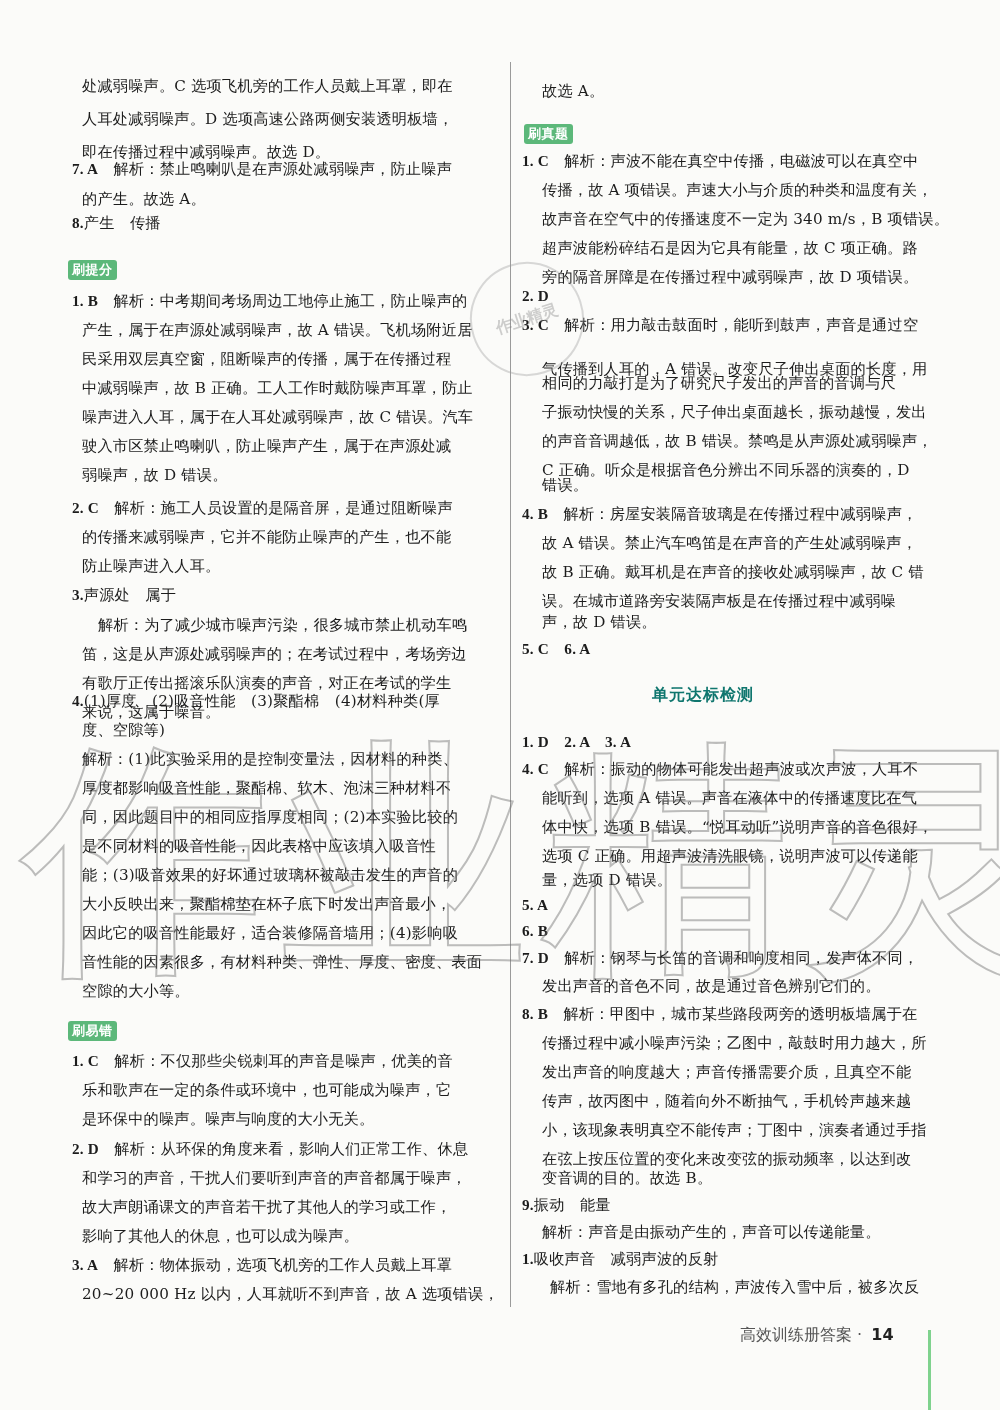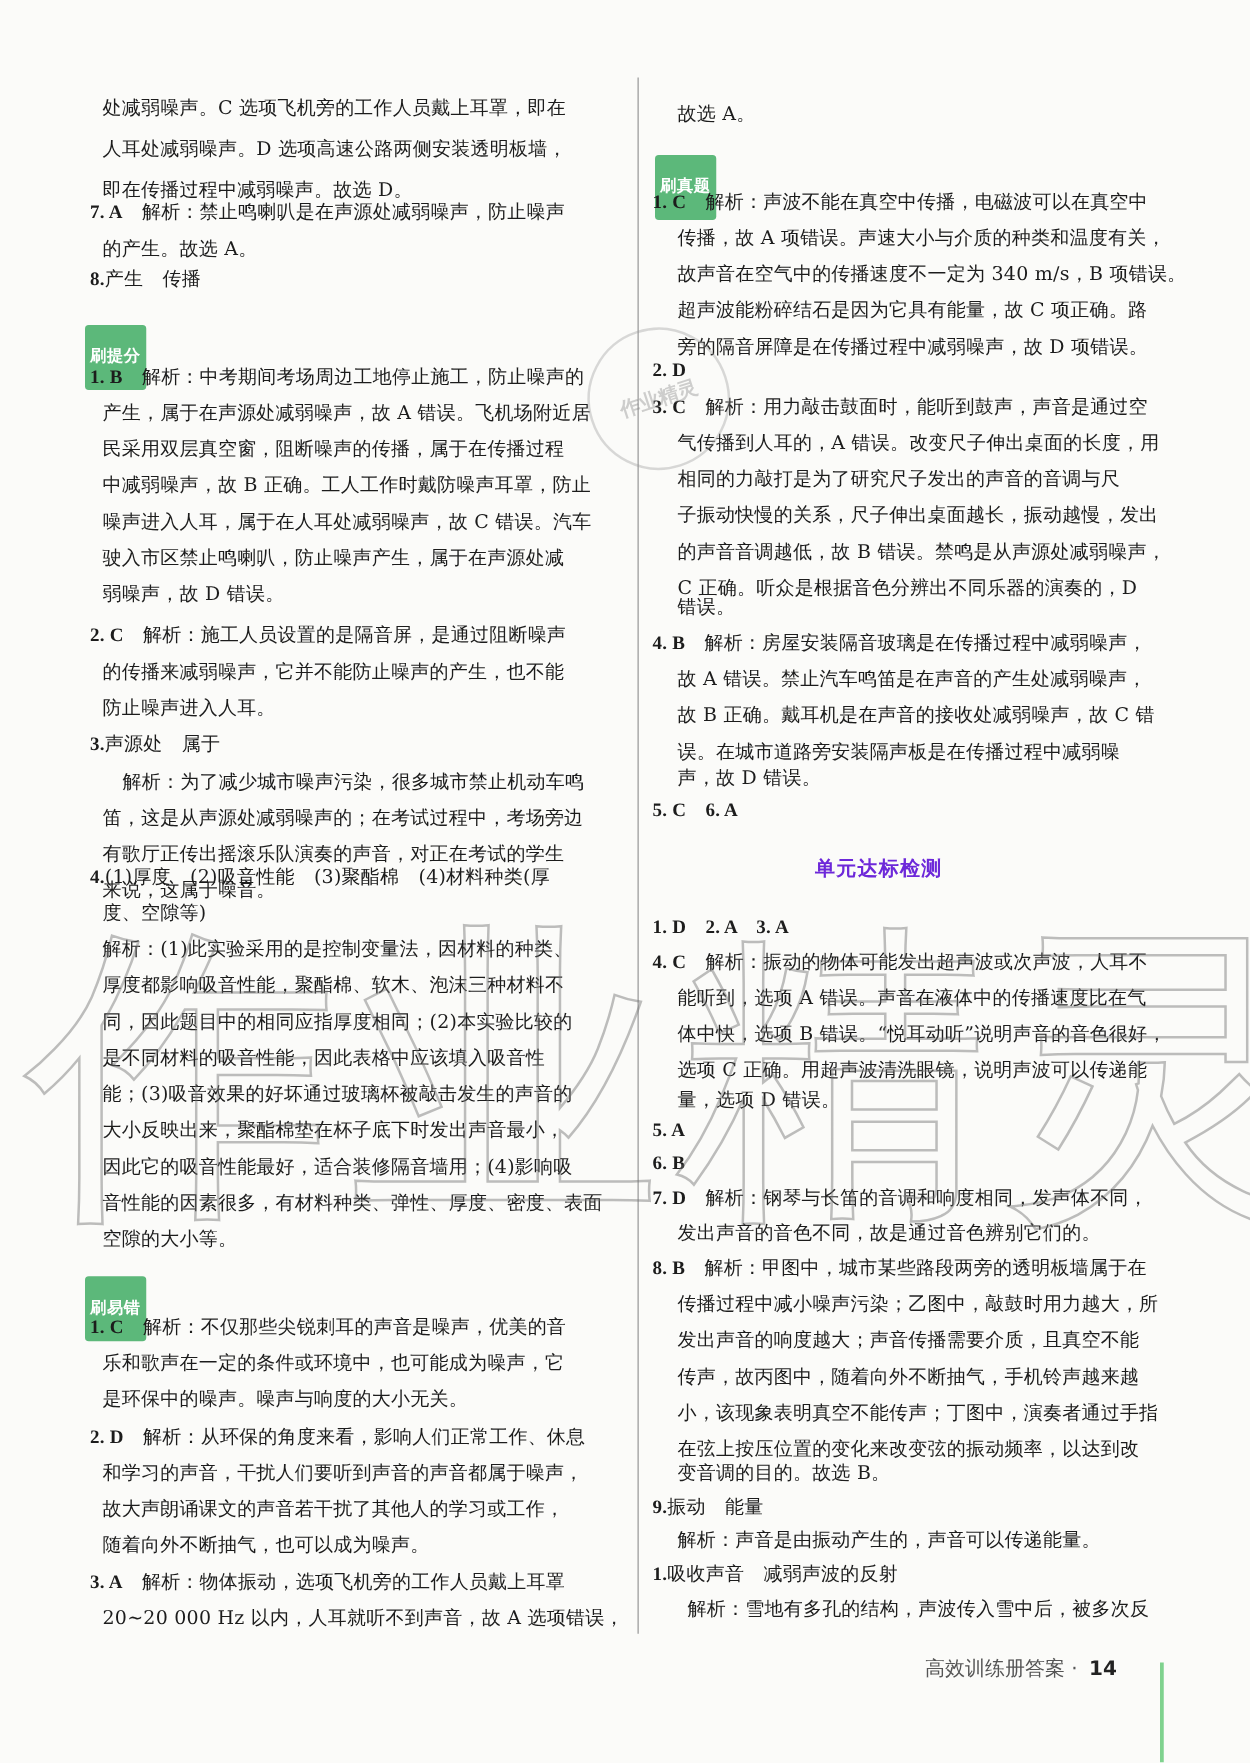--- a/index.html
+++ b/index.html
@@ -15,26 +15,26 @@
   .divider {
     position: absolute; left: 510px; top: 62px; width: 1px; height: 1245px;
     background: #9a9a9a;
   }
   .line {
     position: absolute; white-space: nowrap; font-size: 15.2px; line-height: 22px;
     letter-spacing: 0.2px;
   }
   .num { font-weight: bold; font-family: "Liberation Serif", serif; }
   .tag {
-    position: absolute; height: 20px; padding: 16px 4px; border-radius: 3px;
+    position: absolute; height: 20px; padding: 0 4px; border-radius: 3px;
     background: #5cb87a; color: #ffffff; font-size: 13px; line-height: 20px;
     font-family: "DejaVu Sans", sans-serif; font-weight: bold; letter-spacing: 0.5px;
   }
   .unit-title {
-    position: absolute; left: 652px; top: 685px; color: #6d28d9; font-size: 16px;
+    position: absolute; left: 652px; top: 685px; color: #0f766e; font-size: 16px;
     font-family: "DejaVu Sans", sans-serif; font-weight: bold; letter-spacing: 1px;
   }
   .footer {
     position: absolute; top: 1325px; left: 740px; font-size: 16px; color: #555;
     font-family: "DejaVu Sans", sans-serif;
   }
   .footer .pg { color: #222; font-weight: bold; margin-left: 4px; }
   .green-edge {
     position: absolute; left: 928px; top: 1330px; width: 3px; height: 80px;
     background: #7fd28e;
@@ -117,21 +117,21 @@
     <span class="num">1. C</span><span>　解析：不仅那些尖锐刺耳的声音是噪声，优美的音</span>
   </div>
   <div class="line" style="top:1079px;left:0">乐和歌声在一定的条件或环境中，也可能成为噪声，它</div>
   <div class="line" style="top:1108px;left:0">是环保中的噪声。噪声与响度的大小无关。</div>
 
   <div class="line" style="top:1138px;left:-10px">
     <span class="num">2. D</span><span>　解析：从环保的角度来看，影响人们正常工作、休息</span>
   </div>
   <div class="line" style="top:1167px;left:0">和学习的声音，干扰人们要听到声音的声音都属于噪声，</div>
   <div class="line" style="top:1196px;left:0">故大声朗诵课文的声音若干扰了其他人的学习或工作，</div>
-  <div class="line" style="top:1225px;left:0">随着向外不断抽气，也可以成为噪声。</div>
+  <div class="line" style="top:1225px;left:0">影响了其他人的休息，也可以成为噪声。</div>
 
   <div class="line" style="top:1254px;left:-10px">
     <span class="num">3. A</span><span>　解析：物体振动，选项飞机旁的工作人员戴上耳罩</span>
   </div>
   <div class="line" style="top:1283px;left:0">20~20 000 Hz 以内，人耳就听不到声音，故 A 选项错误，</div>
 </div>
 
 <div class="col col-right">
   <div class="line" style="top:80px;left:20px">故选 A。</div>
 
@@ -145,21 +145,21 @@
   <div class="line" style="top:237px;left:20px">超声波能粉碎结石是因为它具有能量，故 C 项正确。路</div>
   <div class="line" style="top:266px;left:20px">旁的隔音屏障是在传播过程中减弱噪声，故 D 项错误。</div>
 
   <div class="line" style="top:285px;left:0">
     <span class="num">2. D</span>
   </div>
 
   <div class="line" style="top:314px;left:0">
     <span class="num">3. C</span><span>　解析：用力敲击鼓面时，能听到鼓声，声音是通过空</span>
   </div>
-  <div class="line" style="top:343px;left:20px">气传播到人耳的，A 错误。改变尺子伸出桌面的长度，用</div>
+  <div class="line" style="top:358px;left:20px">气传播到人耳的，A 错误。改变尺子伸出桌面的长度，用</div>
   <div class="line" style="top:372px;left:20px">相同的力敲打是为了研究尺子发出的声音的音调与尺</div>
   <div class="line" style="top:401px;left:20px">子振动快慢的关系，尺子伸出桌面越长，振动越慢，发出</div>
   <div class="line" style="top:430px;left:20px">的声音音调越低，故 B 错误。禁鸣是从声源处减弱噪声，</div>
   <div class="line" style="top:459px;left:20px">C 正确。听众是根据音色分辨出不同乐器的演奏的，D</div>
   <div class="line" style="top:474px;left:20px">错误。</div>
 
   <div class="line" style="top:503px;left:0">
     <span class="num">4. B</span><span>　解析：房屋安装隔音玻璃是在传播过程中减弱噪声，</span>
   </div>
   <div class="line" style="top:532px;left:20px">故 A 错误。禁止汽车鸣笛是在声音的产生处减弱噪声，</div>

